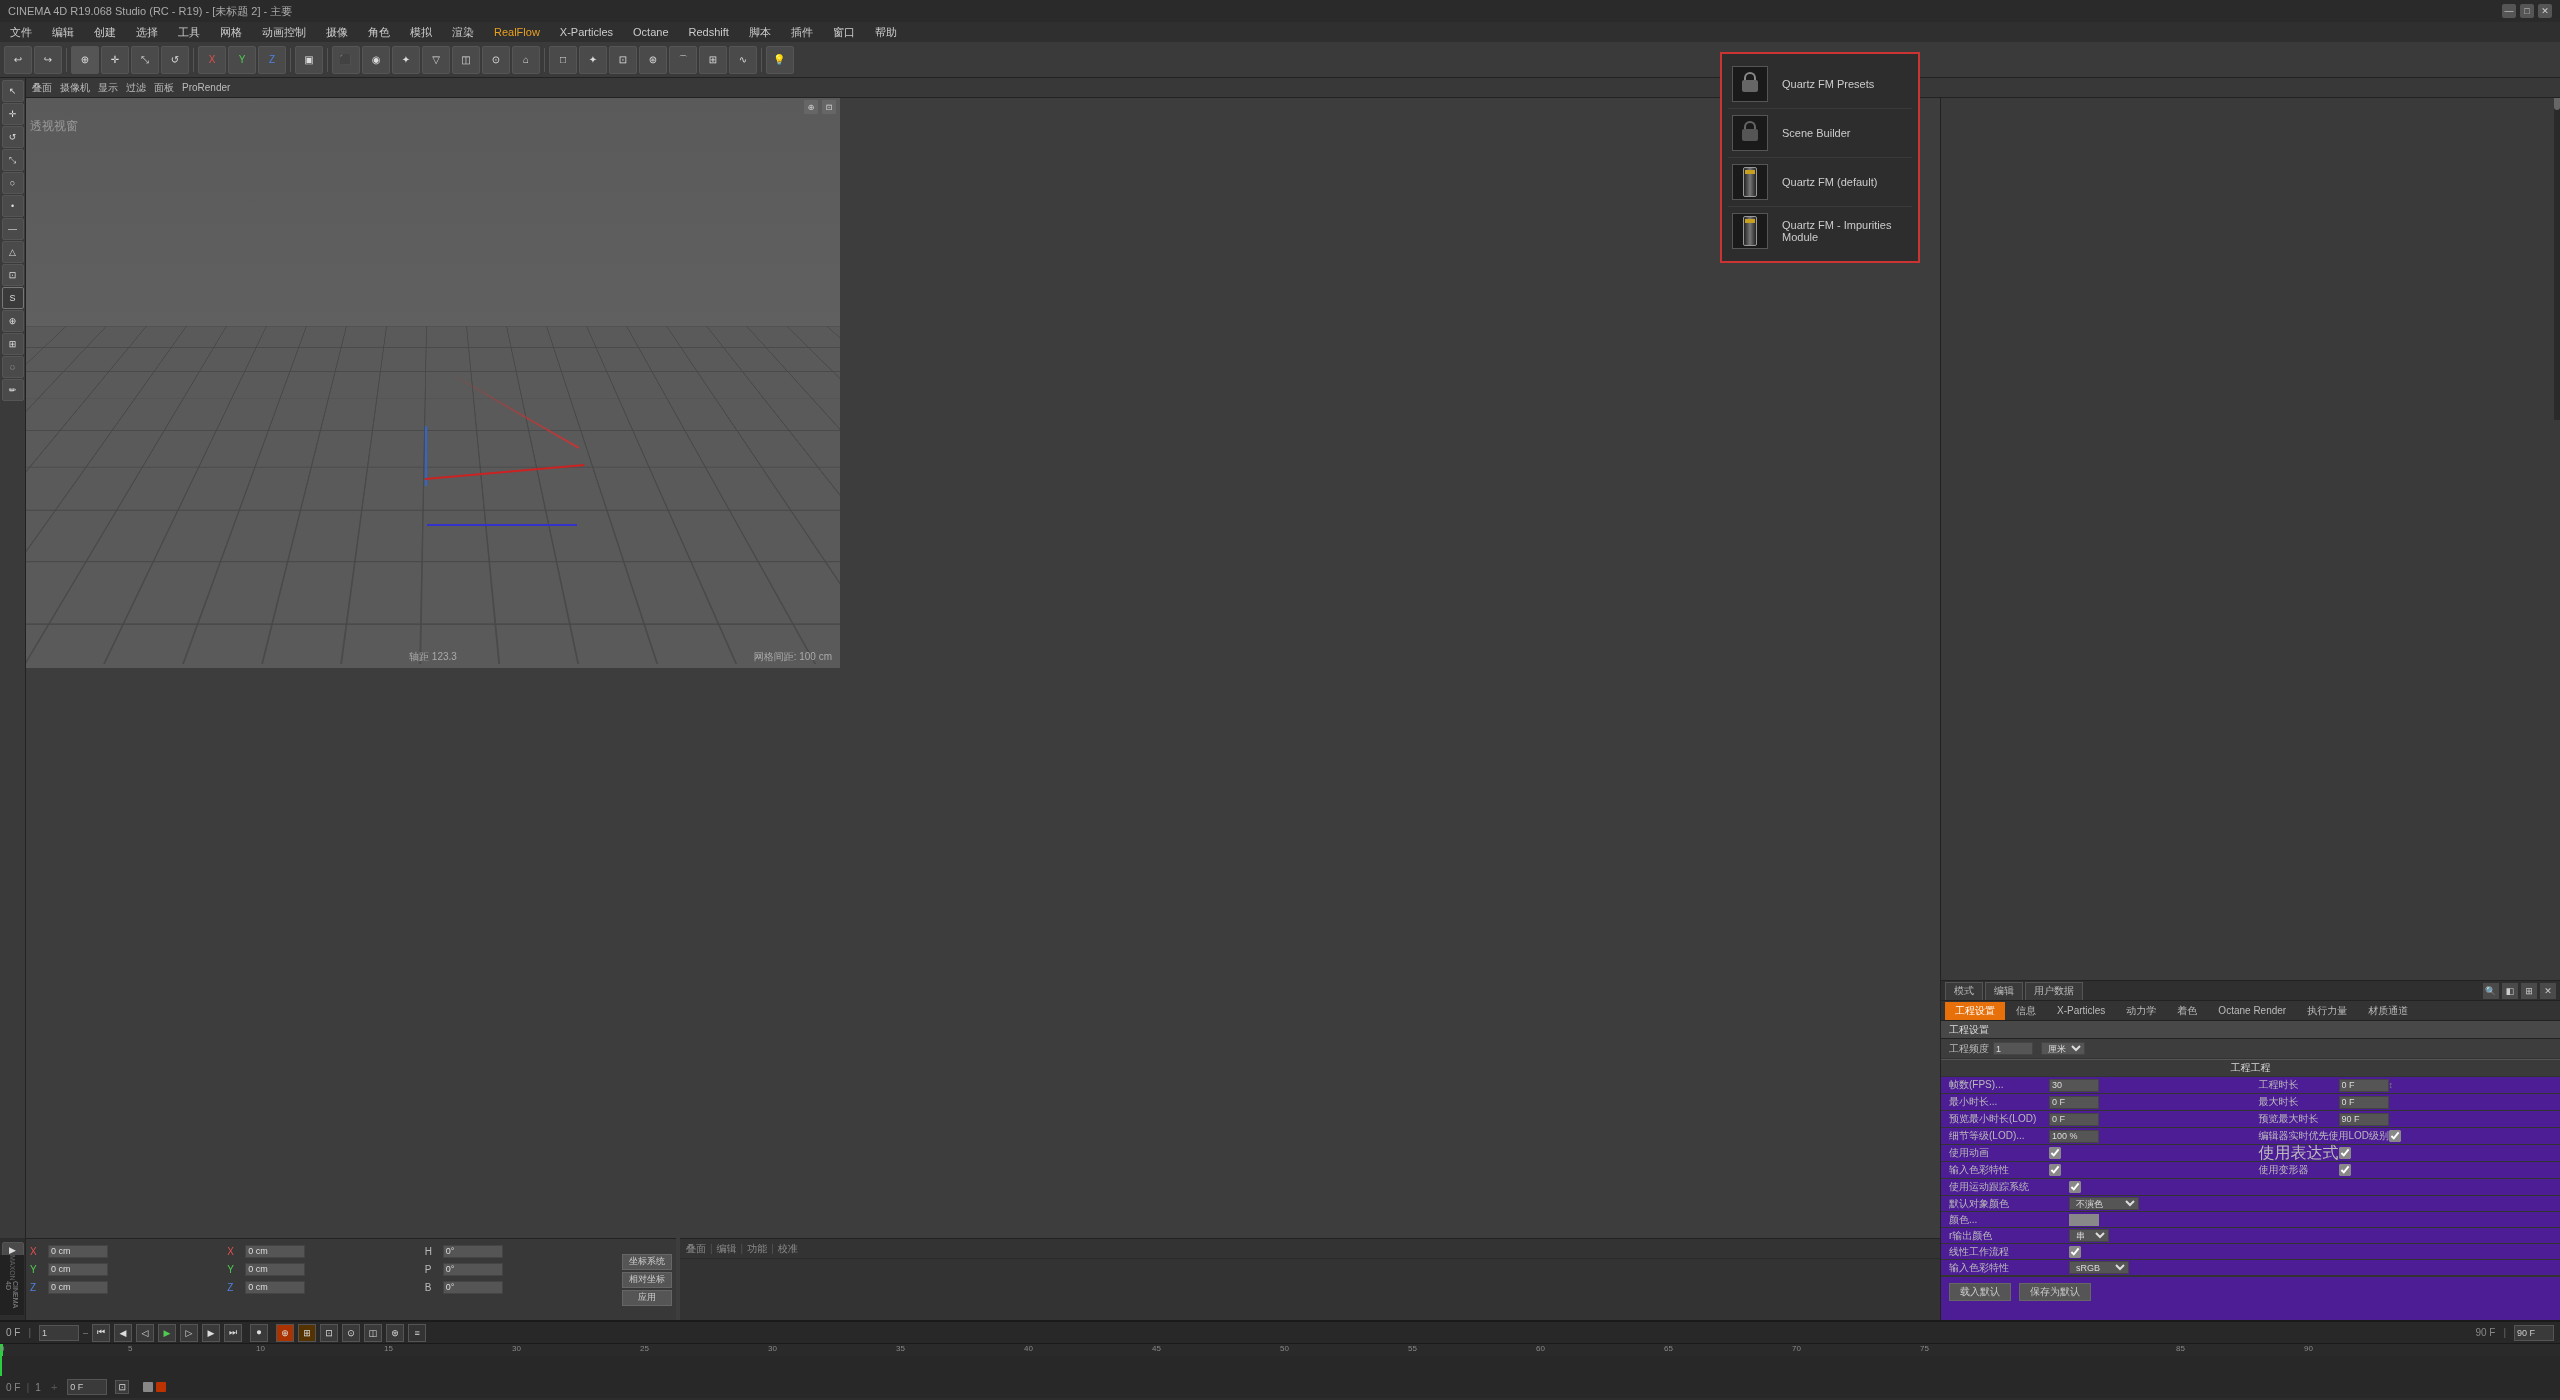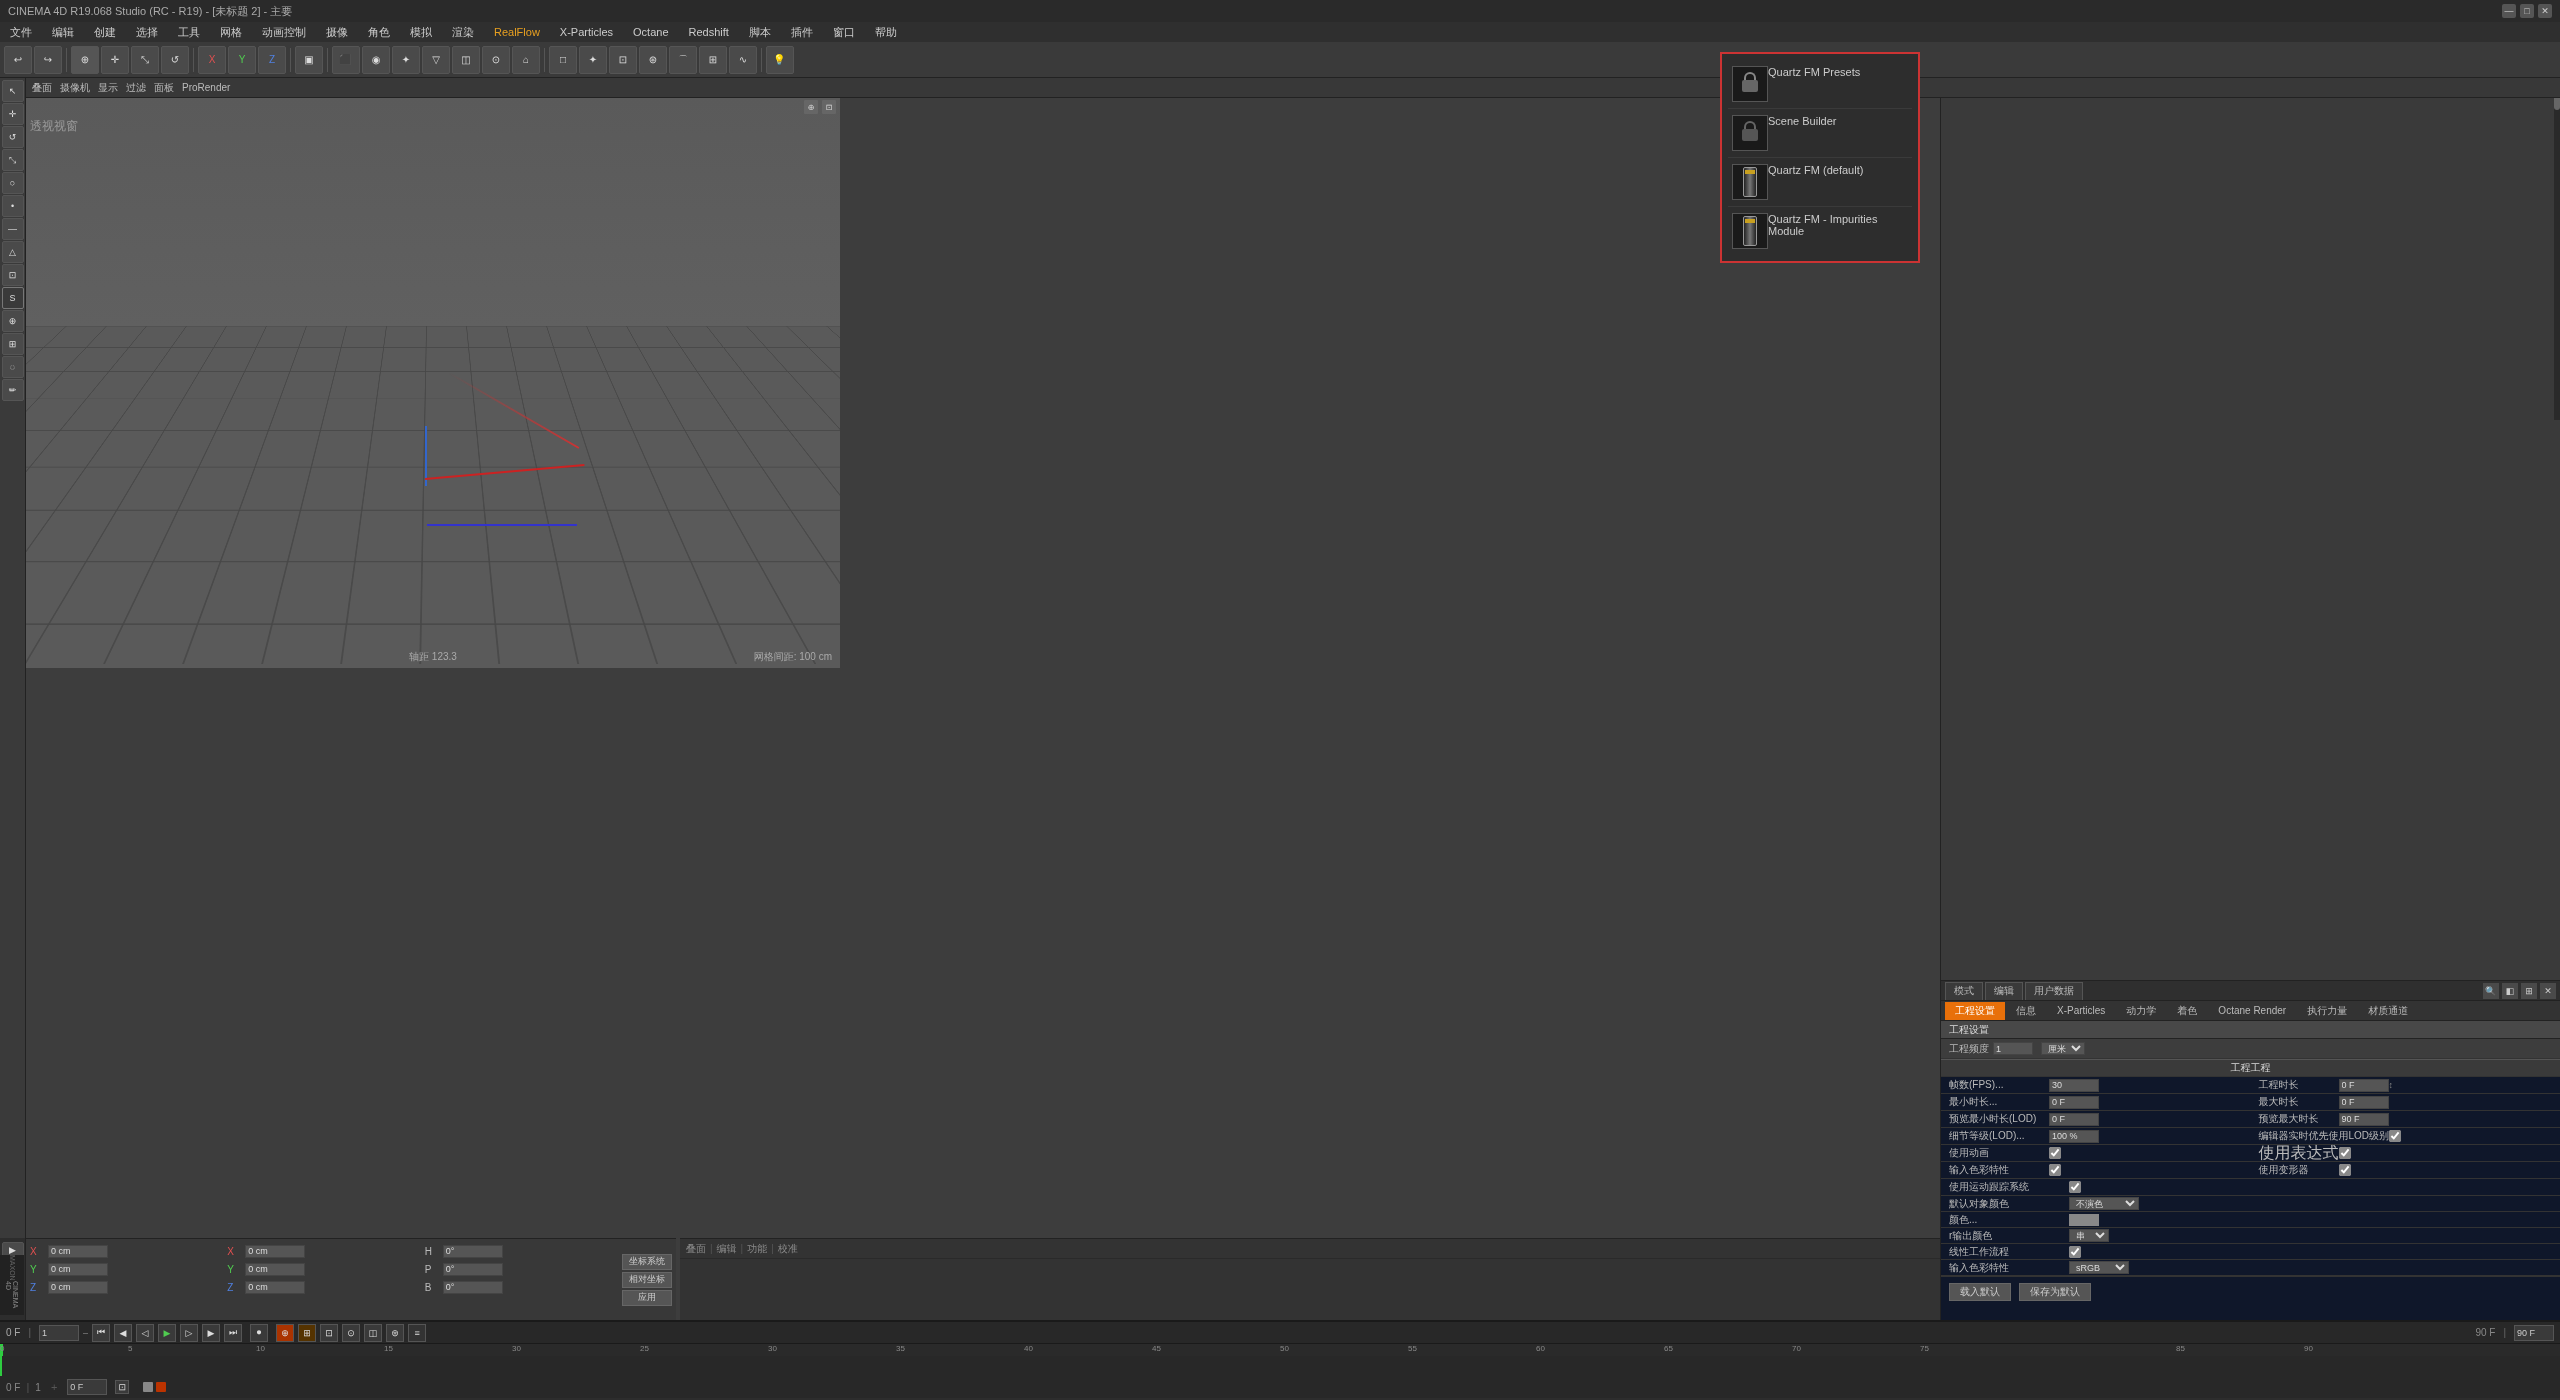--- a/index.html
+++ b/index.html
@@ -246,22 +246,22 @@
       top: 50px;
       right: 500px;
       width: 200px;
       background: #2d2d2d;
       border: 2px solid #cc3333;
       z-index: 200;
       padding: 6px;
     }
     .rf-menu-item {
       display: flex;
-      align-items: flex-start;
-      gap: 0;
+      align-items: center;
+      gap: 14px;
       padding: 6px 4px;
       cursor: pointer;
       border-bottom: 1px solid #3a3a3a;
     }
     .rf-menu-item:last-child {
       border-bottom: none;
     }
     .rf-item-icon {
       width: 36px;
       height: 36px;
@@ -370,21 +370,21 @@
       position: relative;
     }
 
     
     #prop-panel {
       position: absolute;
       bottom: 0;
       left: 0;
       right: 0;
       height: 420px;
-      background: #0f172a;
+      background: #4c1d95;
       border-top: 1px solid #222;
     }
 
     #prop-tabs-bar {
       height: 20px;
       background: #2f2f2f;
       display: flex;
       align-items: center;
       padding: 0 4px;
       gap: 2px;

